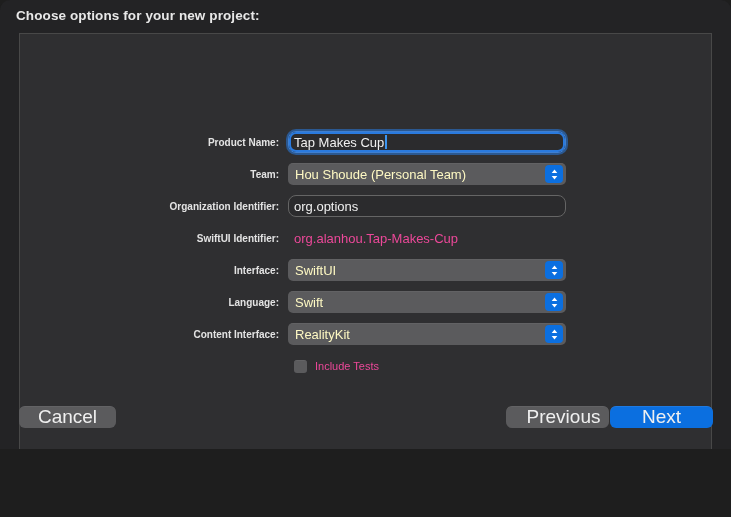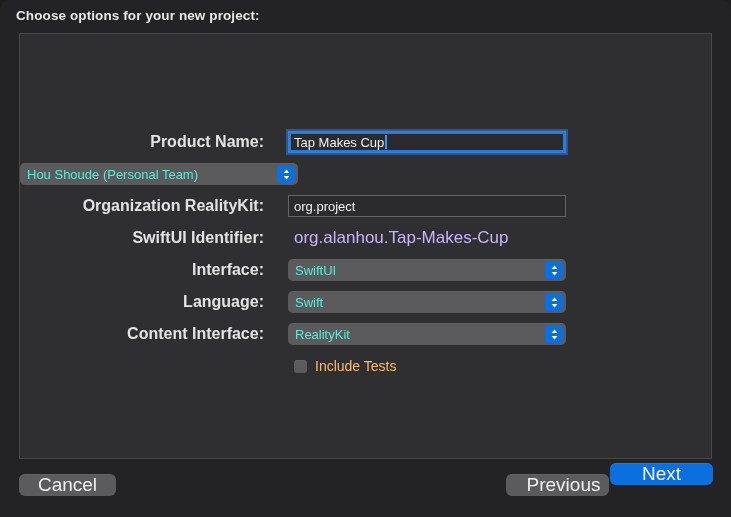--- a/index.html
+++ b/index.html
@@ -11,21 +11,21 @@
     height: 517px;
     background: #1e1e1e;
     font-family: "Liberation Sans", sans-serif;
     -webkit-font-smoothing: antialiased;
     overflow: hidden;
   }
 
   .window {
     position: relative;
     width: 731px;
-    height: 517px;
+    height: 449px;
     background: #232325;
     border-top-left-radius: 10px;
     border-top-right-radius: 10px;
     box-sizing: border-box;
     overflow: hidden;
   }
 
   .sheet-title {
     position: absolute;
     left: 16px;
@@ -58,22 +58,22 @@
   .row {
     display: flex;
     align-items: center;
     margin-bottom: 8px;
     height: 24px;
   }
 
   .row-label {
     width: 268px;
     text-align: right;
-    padding-right: 24px;
-    font-size: 16px;
+    padding-right: 9px;
+    font-size: 10px;
     font-weight: bold;
     color: #e3e3e3;
     box-sizing: border-box;
     white-space: nowrap;
   }
 
   .control-area {
     width: 278px;
     position: relative;
     box-sizing: border-box;
@@ -83,21 +83,21 @@
   .textfield {
     height: 22px;
     background: #2b2b2d;
     border: 1px solid #656565;
     box-sizing: border-box;
     display: flex;
     align-items: center;
     padding-left: 5px;
     font-size: 13px;
     color: #f0f0f0;
-    border-radius: 0;
+    border-radius: 8px;
   }
   .textfield.focused {
     border: 1px solid #3f7fd0;
     outline: 2px solid #2a7ade;
     outline-offset: -3px;
     box-shadow: 0 0 0 2px rgba(40,122,222,0.55);
     background: #2b2b2d;
   }
   .caret {
     display: inline-block;
@@ -105,34 +105,34 @@
     height: 14px;
     background: #3b94f0;
     margin-left: 1px;
   }
 
   .static-text {
     height: 22px;
     display: flex;
     align-items: center;
     padding-left: 6px;
-    font-size: 17px;
-    color: #c4b5fd;
+    font-size: 13px;
+    color: #ec4899;
   }
 
   
   .popup {
     height: 22px;
     background: #5b5b5d;
     border-radius: 5px;
     display: flex;
     align-items: center;
     padding-left: 7px;
     font-size: 13px;
-    color: #5eead4;
+    color: #fef9c3;
     position: relative;
     box-shadow: 0 0.5px 0 rgba(255,255,255,0.09) inset;
   }
   .stepper {
     position: absolute;
     right: 3px;
     top: 2px;
     width: 18px;
     height: 18px;
     background: #0b6fe0;
@@ -155,22 +155,22 @@
   .checkbox-box {
     width: 13px;
     height: 13px;
     background: #5b5b5d;
     border-radius: 3px;
     margin-left: 6px;
     margin-right: 8px;
     box-shadow: 0 0.5px 0 rgba(255,255,255,0.10) inset;
   }
   .checkbox-label {
-    font-size: 14px;
-    color: #fdba74;
+    font-size: 11px;
+    color: #ec4899;
     white-space: nowrap;
   }
 
   
   .footer {
     position: absolute;
     left: 0;
     bottom: 0;
     width: 731px;
     height: 58px;
@@ -190,21 +190,21 @@
   .btn-grey {
     background: #5b5b5d;
     box-shadow: 0 0.5px 0 rgba(255,255,255,0.10) inset;
   }
   .btn-blue {
     background: #0b6fe0;
     box-shadow: 0 0.5px 0 rgba(255,255,255,0.16) inset;
   }
   .btn-cancel { left: 19px;  top: 15px; width: 97px; }
   .btn-prev   { left: 506px; top: 15px; width: 103px; padding-left: 12px; }
-  .btn-next   { left: 610px; top: 4px; width: 103px; }
+  .btn-next   { left: 610px; top: 15px; width: 103px; }
 </style>
 </head>
 <body>
 
 <div class="window">
 
   <div class="sheet-title">Choose options for your new project:</div>
 
   <div class="panel">
 
@@ -214,38 +214,39 @@
         <div class="row-label">Product Name:</div>
         <div class="control-area">
           <div class="textfield focused">
             <span>Tap Makes Cup</span>
               <span class="caret"></span>
           </div>
         </div>
       </div>
 
       <div class="row">
+        <div class="row-label">Team:</div>
         <div class="control-area">
           <div class="popup">
             <span>Hou Shoude (Personal Team)</span>
             <span class="stepper">
               <svg width="11" height="13" viewBox="0 0 11 13" aria-hidden="true">
                 <path d="M5.5 1.6 L8.3 5.1 L2.7 5.1 Z" fill="#ffffff"></path>
                 <path d="M5.5 11.4 L2.7 7.9 L8.3 7.9 Z" fill="#ffffff"></path>
               </svg>
             </span>
           </div>
         </div>
       </div>
 
       <div class="row">
-        <div class="row-label">Organization RealityKit:</div>
+        <div class="row-label">Organization Identifier:</div>
         <div class="control-area">
           <div class="textfield">
-            <span>org.project</span>
+            <span>org.options</span>
           </div>
         </div>
       </div>
 
       <div class="row">
         <div class="row-label">SwiftUI Identifier:</div>
         <div class="control-area">
           <div class="static-text">org.alanhou.Tap-Makes-Cup</div>
         </div>
       </div>

